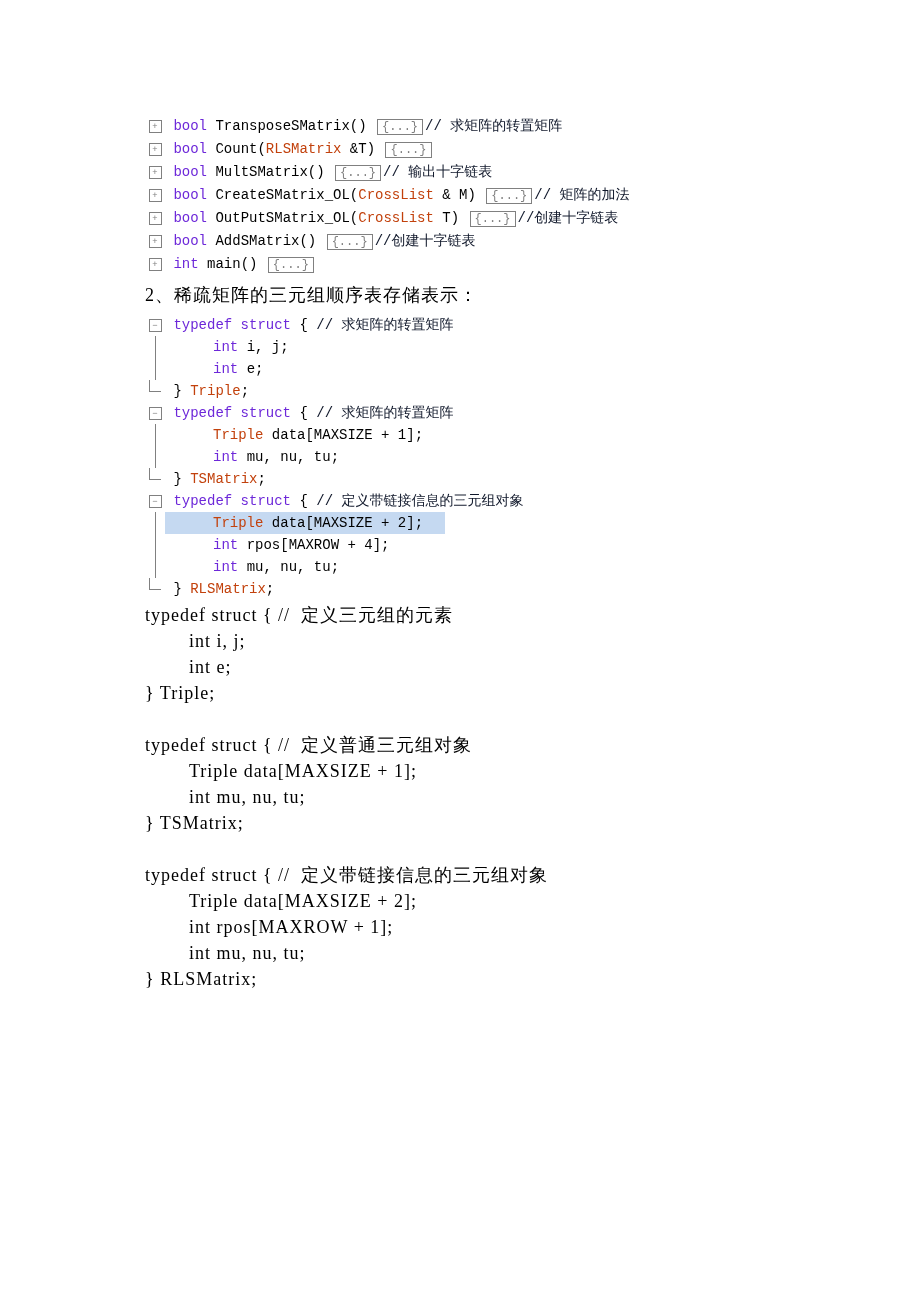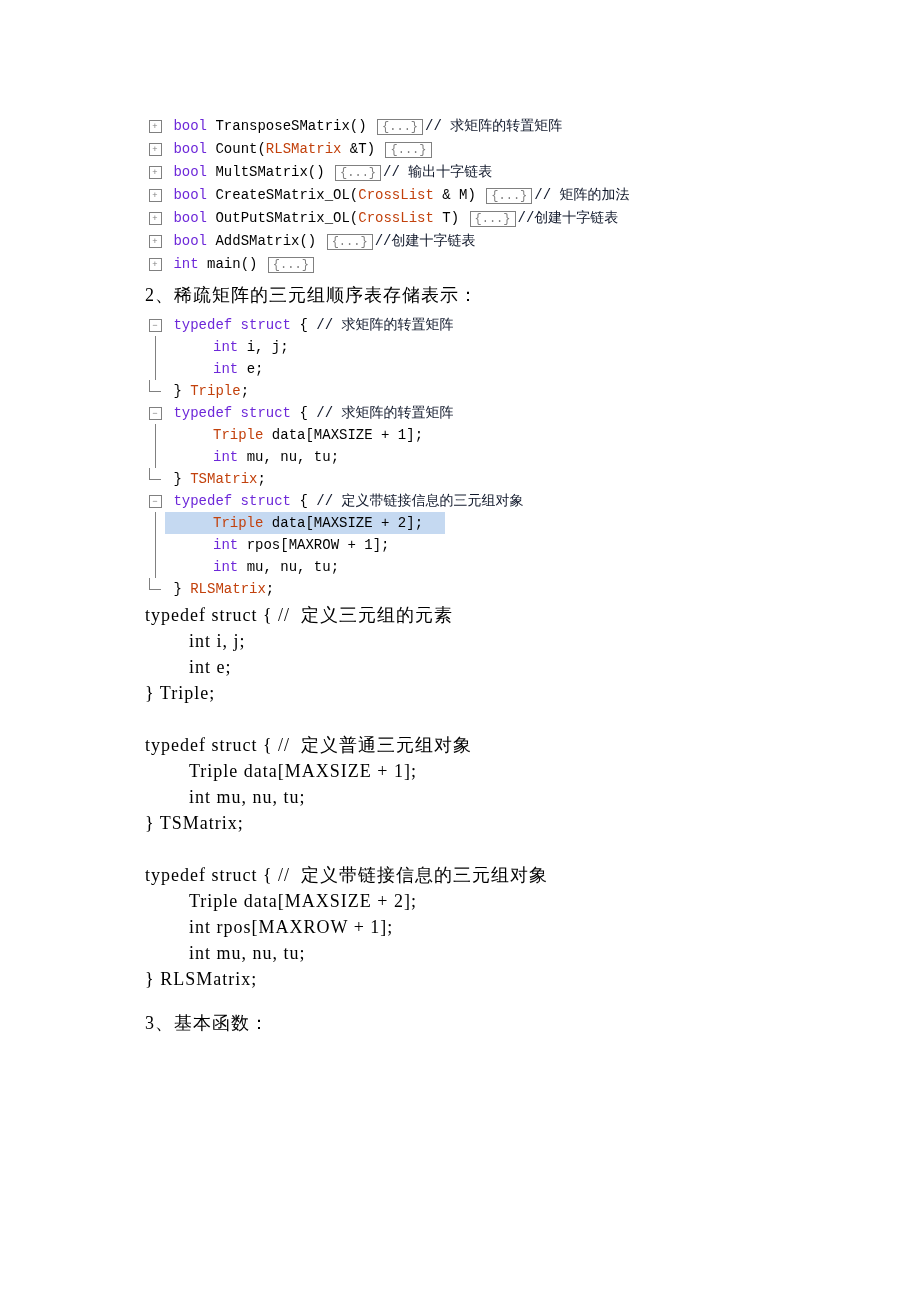--- a/index.html
+++ b/index.html
@@ -138,21 +138,21 @@
 <div class="row">
         <div class="gutline">
           <div class="vertln"></div>
         </div>
         <span class="hl"><span class="ind"></span><span class="ty">Triple</span> <span class="pl">data[MAXSIZE + 2];</span></span>
       </div>
 <div class="row">
         <div class="gutline">
           <div class="vertln"></div>
         </div>
-        <span><span class="ind"></span><span class="kw">int</span> <span class="pl">rpos[MAXROW + 1];</span></span>
+        <span><span class="ind"></span><span class="kw">int</span> <span class="pl">rpos[MAXROW + 4];</span></span>
       </div>
 <div class="row">
         <div class="gutline">
           <div class="vertln"></div>
         </div>
         <span><span class="ind"></span><span class="kw">int</span> <span class="pl">mu, nu, tu;</span></span>
       </div>
 <div class="row">
         <div class="gutend">
           <div class="elbow"></div>
@@ -170,14 +170,13 @@
         Triple data[MAXSIZE + 1];
         int mu, nu, tu;
 } TSMatrix;
 
 typedef struct { //  定义带链接信息的三元组对象
         Triple data[MAXSIZE + 2];
         int rpos[MAXROW + 1];
         int mu, nu, tu;
 } RLSMatrix;</pre>
 
-<div class="doc">3、基本函数：</div>
 </div>
 
 </body></html>

